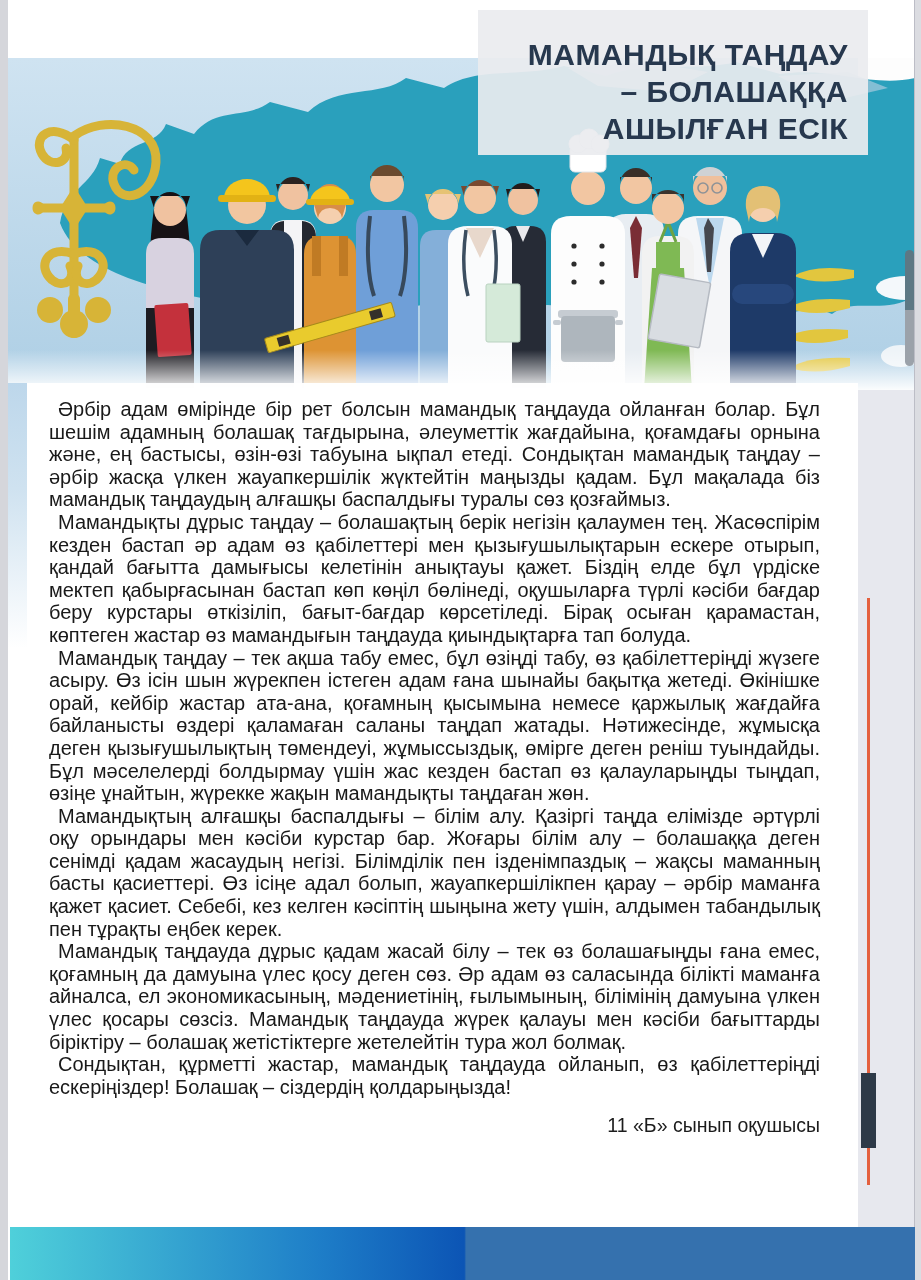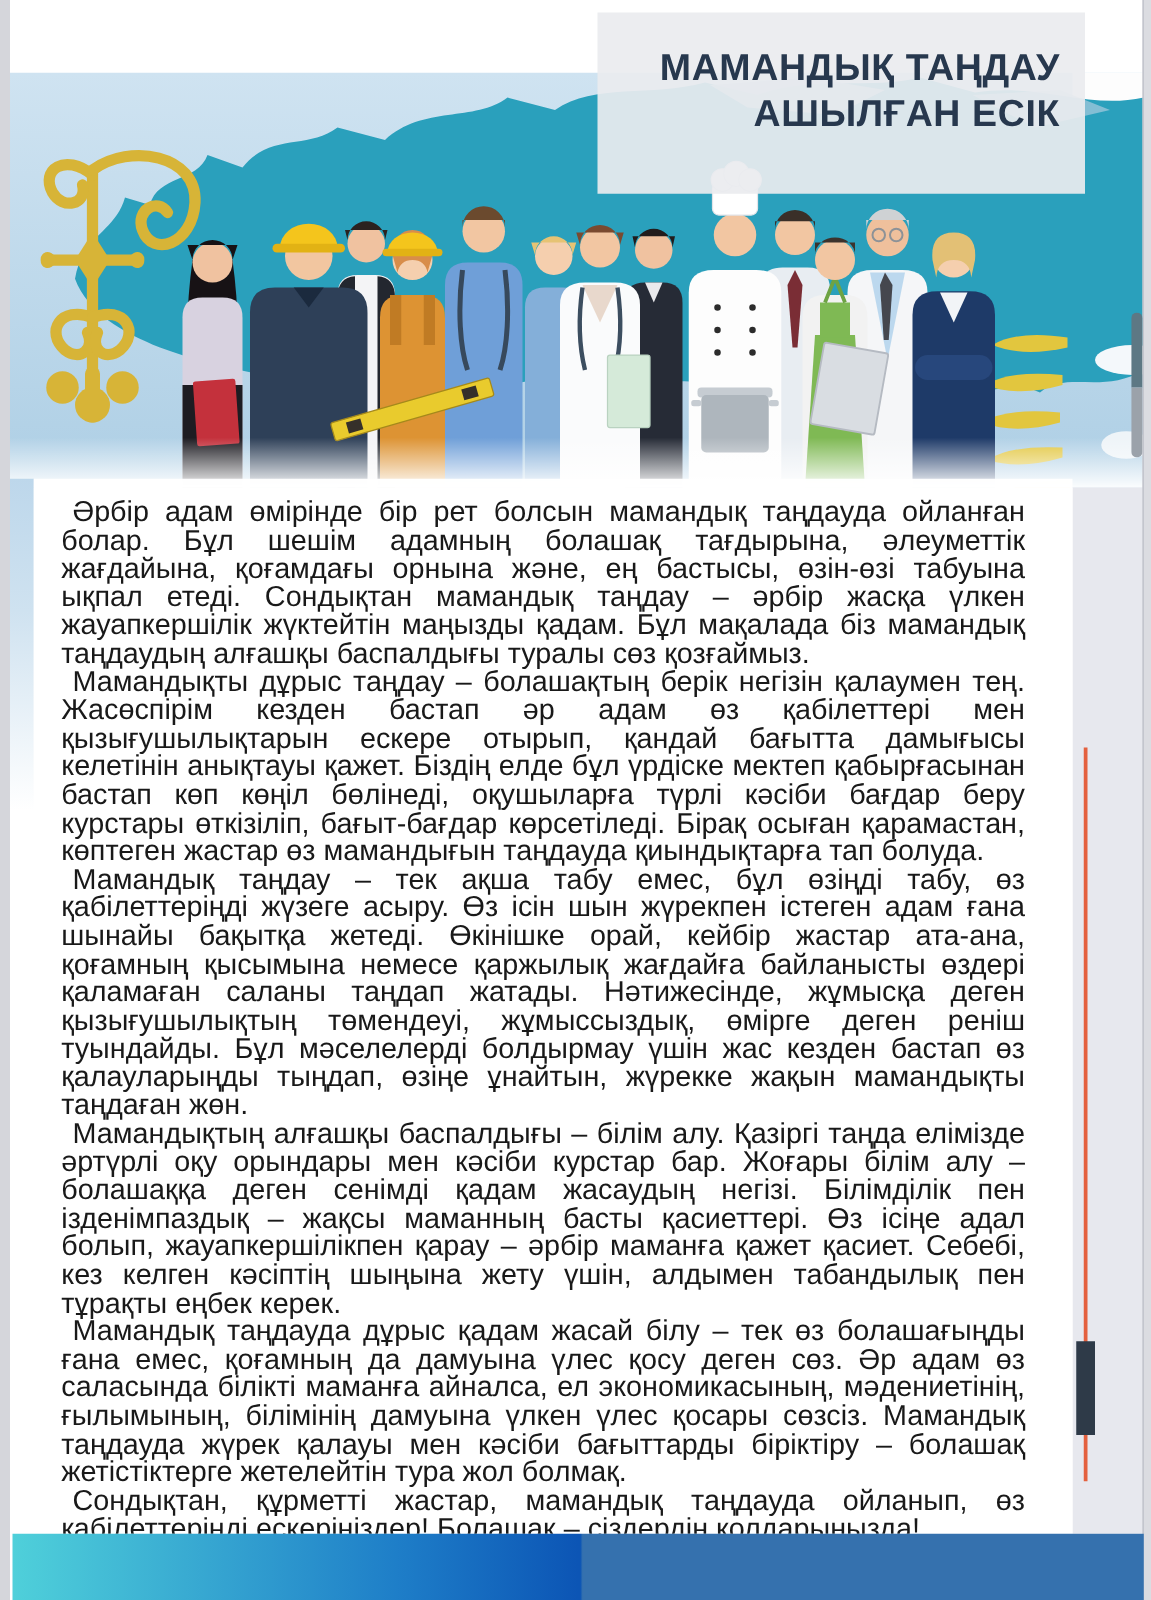--- a/index.html
+++ b/index.html
@@ -29,21 +29,21 @@
     background:linear-gradient(to bottom,#bdd7eb 0%,#cfe2f0 40%,#ffffff 100%);}
   
   .right-margin{position:absolute;left:858px;top:390px;width:57px;height:837px;background:#e7e8ee;}
   
   .text-panel{
     position:absolute;left:27px;top:383px;width:831px;height:844px;
     background:rgba(255,255,255,0.96);box-sizing:border-box;
     padding:15px 38px 0 22px;overflow:hidden;z-index:4;
   }
   .text-panel p{
-    margin:0;color:#191919;font-size:23px;line-height:22.6px;
+    margin:0;color:#191919;font-size:20px;line-height:22.6px;
     text-align:justify;text-indent:9px;
   }
   .signature{margin-top:14px;text-align:right;color:#1c1c1c;font-size:19.5px;line-height:27px;}
   
   .accent-line{position:absolute;left:867px;top:598px;width:3px;height:587px;background:#e4603e;z-index:6;}
   .accent-thumb{position:absolute;left:861px;top:1073px;width:15px;height:75px;background:#2e3a48;z-index:7;}
   
   .mini-scrollbar{position:absolute;left:905px;top:250px;width:9px;height:116px;border-radius:5px;overflow:hidden;z-index:6;}
   .mini-scrollbar .seg-top{width:100%;height:60px;background:#5d7884;}
   .mini-scrollbar .seg-bottom{width:100%;height:56px;background:#9ba2aa;}
@@ -230,20 +230,21 @@
         <path d="M738 150 q-2 -22 17 -22 q19 0 17 22 l-3 14 q-1 -14 -14 -14 q-13 0 -14 14 z" fill="#e3c075"></path>
         <rect x="724" y="226" width="62" height="20" rx="10" fill="#27477c"></rect>
       </g>
 
       <rect x="0" y="292" width="907" height="40" fill="url(#fadeWhite)"></rect>
     </svg>
   </div>
 
   <div class="title-box">
     <span class="tline">МАМАНДЫҚ ТАҢДАУ</span>
+    <span class="tline">– БОЛАШАҚҚА</span>
     <span class="tline">АШЫЛҒАН ЕСІК</span>
   </div>
 
   <div class="left-sky-strip"></div>
   <div class="right-margin"></div>
 
   <div class="text-panel">
     <p>Әрбір адам өмірінде бір рет болсын мамандық таңдауда ойланған болар. Бұл шешім адамның болашақ тағдырына, әлеуметтік жағдайына, қоғамдағы орнына және, ең бастысы, өзін-өзі табуына ықпал етеді. Сондықтан мамандық таңдау – әрбір жасқа үлкен жауапкершілік жүктейтін маңызды қадам. Бұл мақалада біз мамандық таңдаудың алғашқы баспалдығы туралы сөз қозғаймыз.</p>
     <p>Мамандықты дұрыс таңдау – болашақтың берік негізін қалаумен тең. Жасөспірім кезден бастап әр адам өз қабілеттері мен қызығушылықтарын ескере отырып, қандай бағытта дамығысы келетінін анықтауы қажет. Біздің елде бұл үрдіске мектеп қабырғасынан бастап көп көңіл бөлінеді, оқушыларға түрлі кәсіби бағдар беру курстары өткізіліп, бағыт-бағдар көрсетіледі. Бірақ осыған қарамастан, көптеген жастар өз мамандығын таңдауда қиындықтарға тап болуда.</p>
     <p>Мамандық таңдау – тек ақша табу емес, бұл өзіңді табу, өз қабілеттеріңді жүзеге асыру. Өз ісін шын жүрекпен істеген адам ғана шынайы бақытқа жетеді. Өкінішке орай, кейбір жастар ата-ана, қоғамның қысымына немесе қаржылық жағдайға байланысты өздері қаламаған саланы таңдап жатады. Нәтижесінде, жұмысқа деген қызығушылықтың төмендеуі, жұмыссыздық, өмірге деген реніш туындайды. Бұл мәселелерді болдырмау үшін жас кезден бастап өз қалауларыңды тыңдап, өзіңе ұнайтын, жүрекке жақын мамандықты таңдаған жөн.</p>

